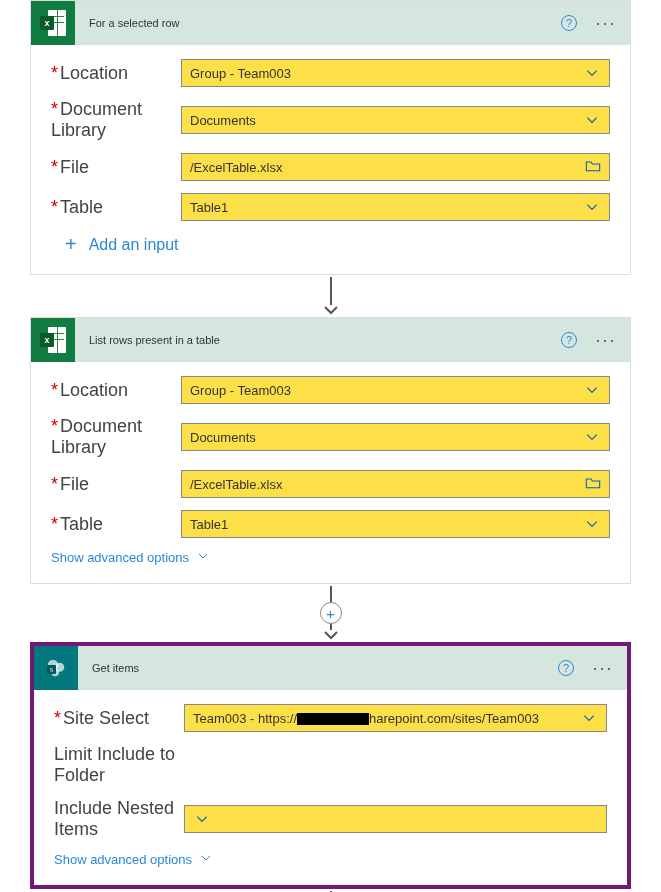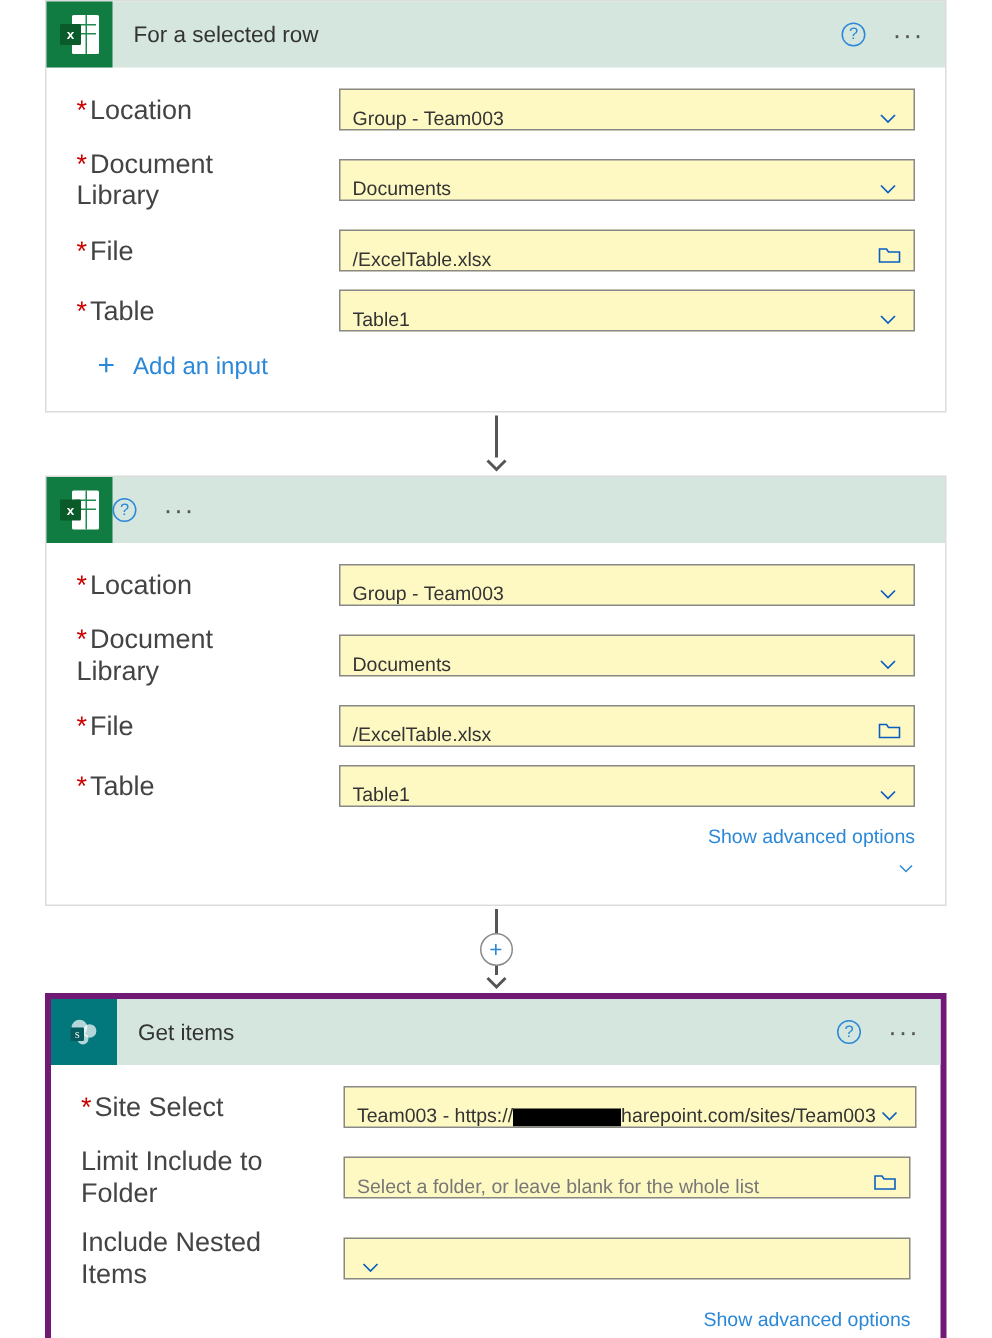--- a/index.html
+++ b/index.html
@@ -32,21 +32,21 @@
     background: #107c41;
     display: flex;
     align-items: center;
     justify-content: center;
     flex: 0 0 44px;
   }
   .header-icon.sp { background: #03787c; }
   .header-title {
     flex: 1;
     padding-left: 14px;
-    font-size: 15px;
+    font-size: 11px;
     color: #333;
   }
   .header-actions {
     display: flex;
     align-items: center;
     gap: 14px;
   }
   .help-icon {
     width: 16px; height: 16px;
     border: 1.2px solid #2b88d8;
@@ -74,26 +74,25 @@
     flex: 0 0 130px;
     font-size: 18px;
     color: #444;
   }
   .row-label .req { color: #c00; margin-right: 2px; }
   .field {
     flex: 1;
     border: 1px solid #888;
     height: 28px;
     display: flex;
-    align-items: flex-end;
+    align-items: center;
     padding: 0 8px;
-    background: #fef9c3;
+    background: #fde047;
     font-size: 13px;
     position: relative;
-    margin-left: 45px;
   }
   .field .field-text { flex:1; overflow:hidden; white-space:nowrap; }
   .field .placeholder { color:#777; }
   .chevron {
     width: 18px; display:flex; justify-content:center; align-items:center;
     color:#0a5ec2;
   }
   .chevron svg { width:14px; height:14px; }
   .folder-icon { color:#0a5ec2; }
   .folder-icon svg { width:16px; height:14px; }
@@ -101,23 +100,22 @@
     display: flex;
     align-items: center;
     color: #2b88d8;
     font-size: 16px;
     margin: 10px 0 0 14px;
   }
   .add-input .plus { font-size:20px; margin-right:12px; font-weight:300; }
   .adv-link {
     color:#2b88d8;
     font-size:13px;
-    display:flex; align-items:flex-end; gap:8px;
+    display:flex; align-items:flex-start; gap:8px;
     margin: 6px 0 0 0;
-    flex-direction: column;
   }
   .adv-link svg { width:12px; height:12px; }
   .connector {
     display:flex; flex-direction:column; align-items:center;
     height:38px;
     margin: 2px 0;
   }
   .connector .line {
     width:2px; flex:1; background:#555;
   }
@@ -244,20 +242,21 @@
   <div class="card">
     <div class="card-header">
       <div class="header-icon">
         <div class="excel-glyph">
             <div class="sheet">
               <div class="midline"></div>
             </div>
             <div class="badge">x</div>
           </div>
       </div>
+      <div class="header-title">List rows present in a table</div>
       <div class="header-actions">
         <div class="help-icon">?</div>
         <div class="ellipsis">···</div>
       </div>
     </div>
     <div class="card-body">
       <div class="row">
         <div class="row-label"><span class="req">*</span><span>Location</span></div>
         <div class="field">
           <span class="field-text">Group - Team003</span>
@@ -347,26 +346,20 @@
           <span class="field-text"><span>Team003 - https://</span><span class="redact"></span><span>harepoint.com/sites/Team003</span></span>
           <span class="chevron">
               <svg viewBox="0 0 24 24" fill="none" stroke="currentColor" stroke-width="2">
                 <polyline points="4 8 12 16 20 8"></polyline>
               </svg>
             </span>
         </div>
       </div>
       <div class="row">
         <div class="row-label"><span>Limit Include to Folder</span></div>
-        <div class="field">
-          <span class="field-text placeholder">Select a folder, or leave blank for the whole list</span>
-          <span class="folder-icon"><svg viewBox="0 0 24 20" fill="none" stroke="currentColor" stroke-width="1.6">
-                <path d="M2 4h7l2 3h11v10H2z"></path>
-              </svg></span>
-        </div>
       </div>
       <div class="row">
         <div class="row-label"><span>Include Nested Items</span></div>
         <div class="field">
           <span class="chevron">
               <svg viewBox="0 0 24 24" fill="none" stroke="currentColor" stroke-width="2">
                 <polyline points="4 8 12 16 20 8"></polyline>
               </svg>
             </span>
         </div>

